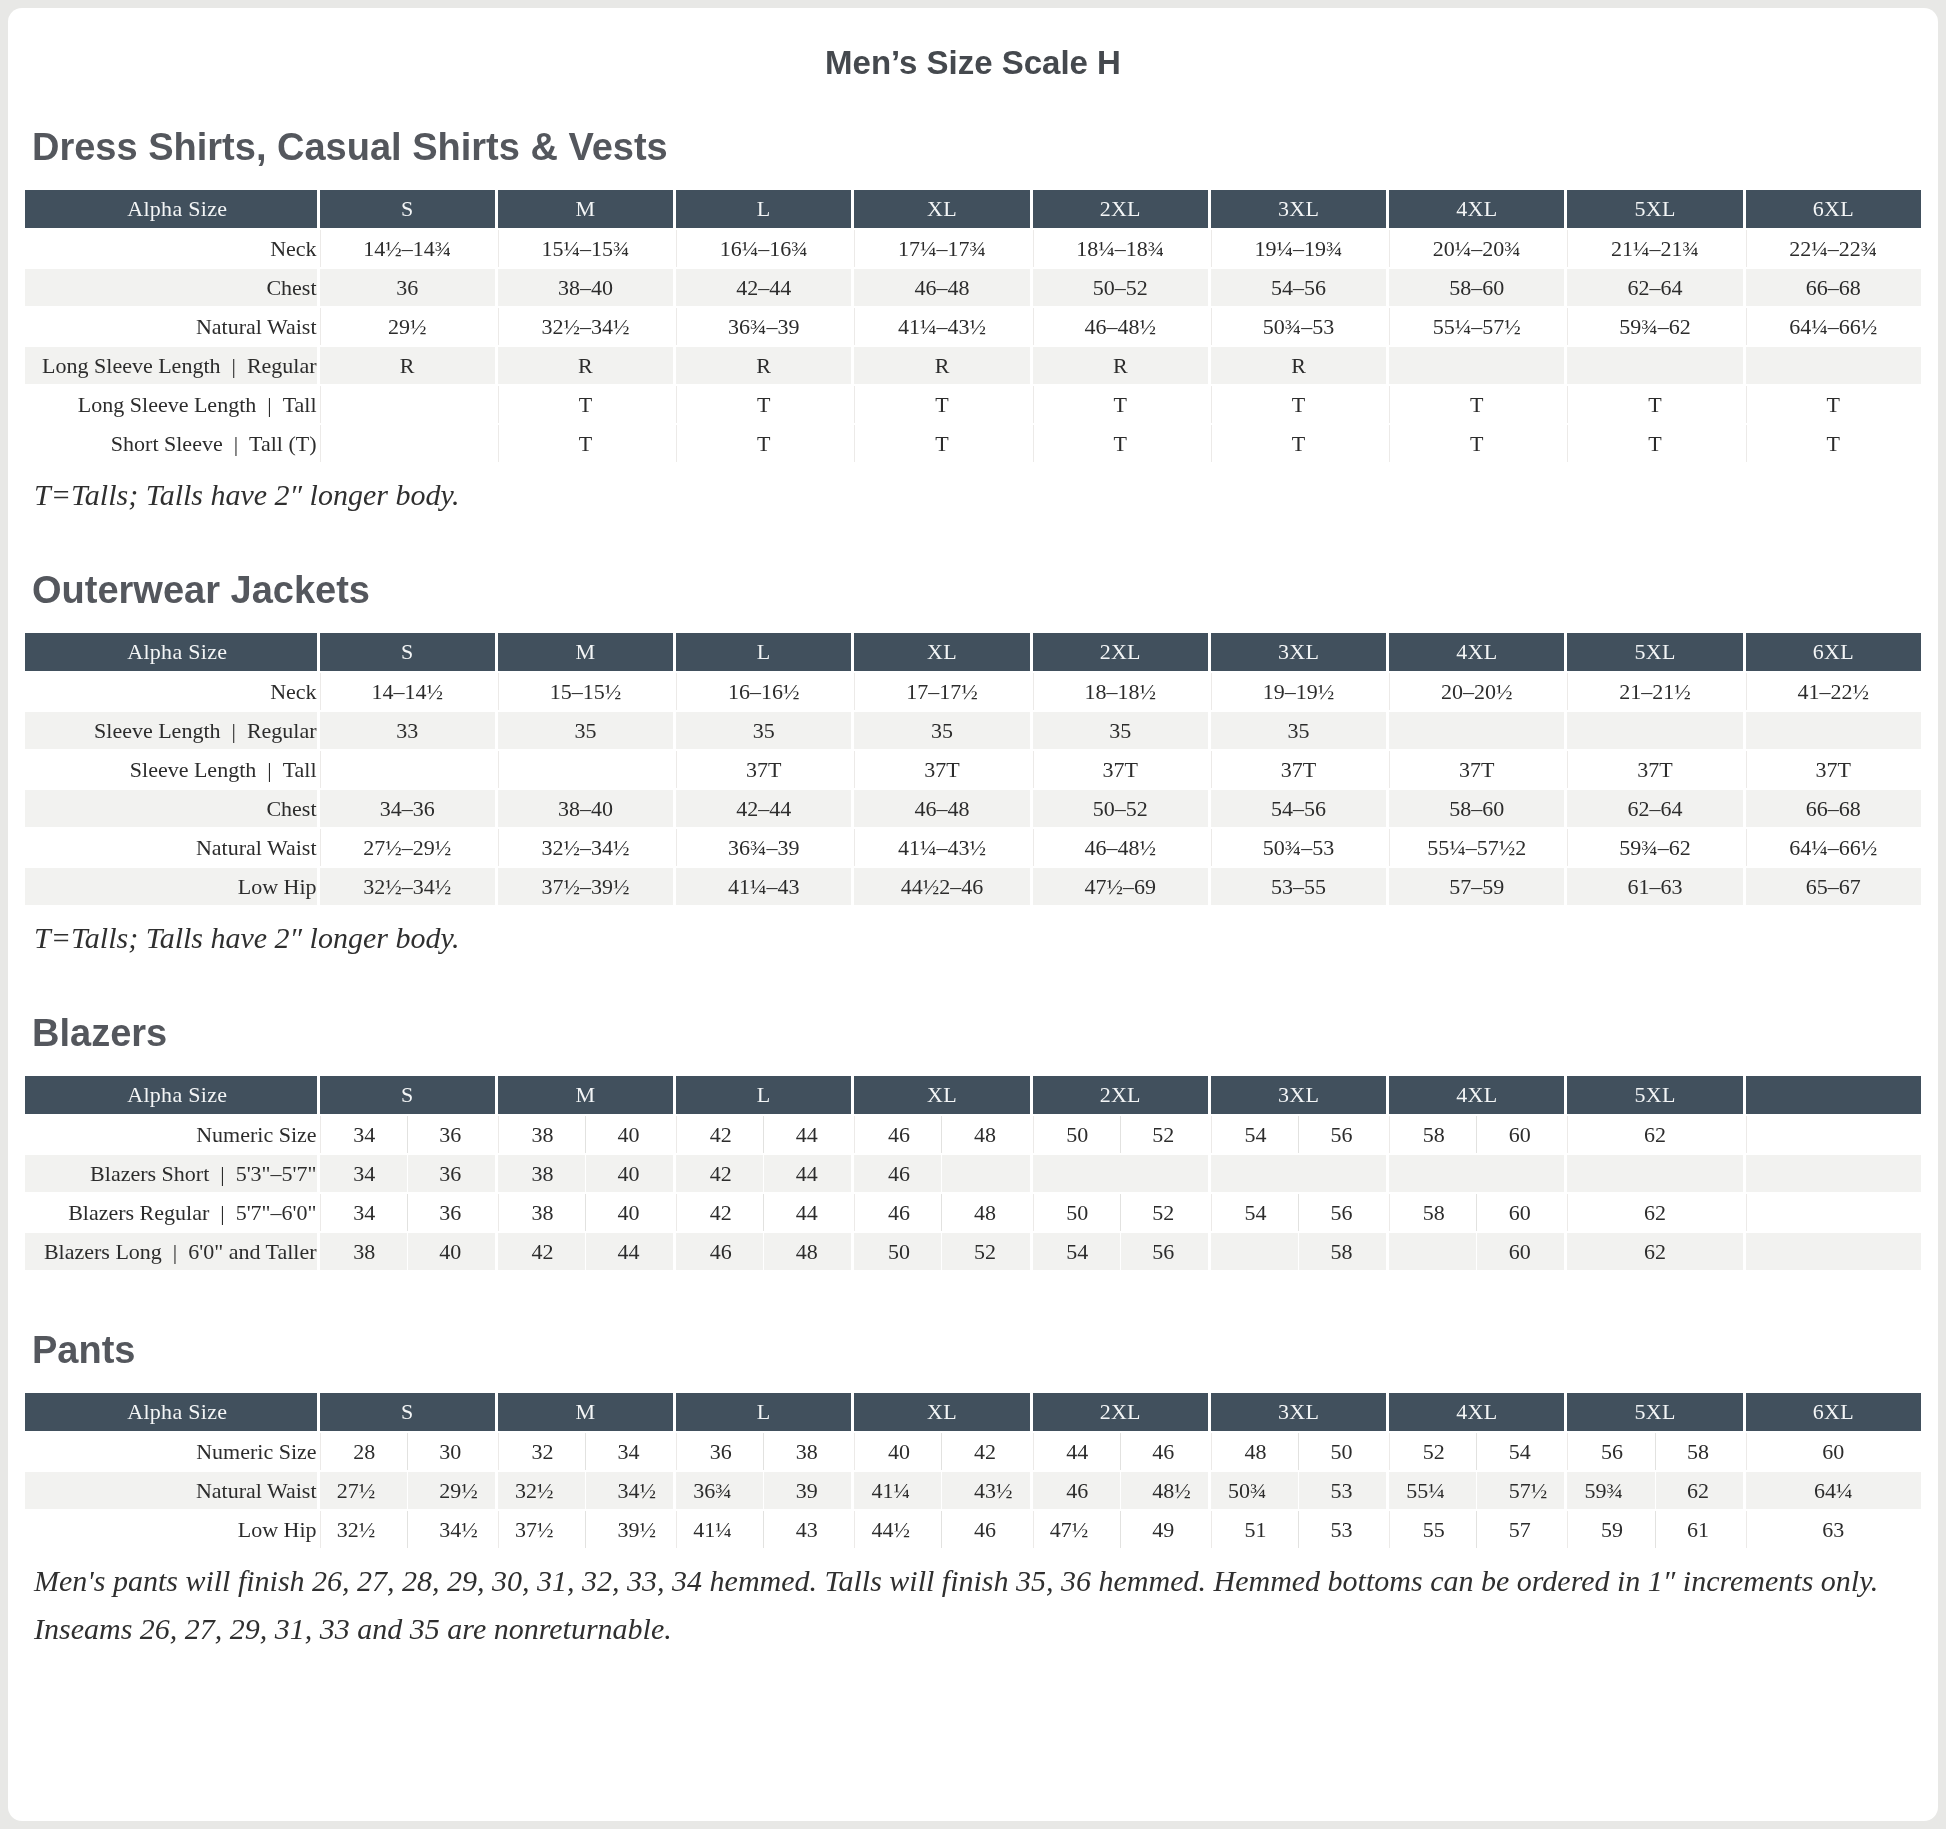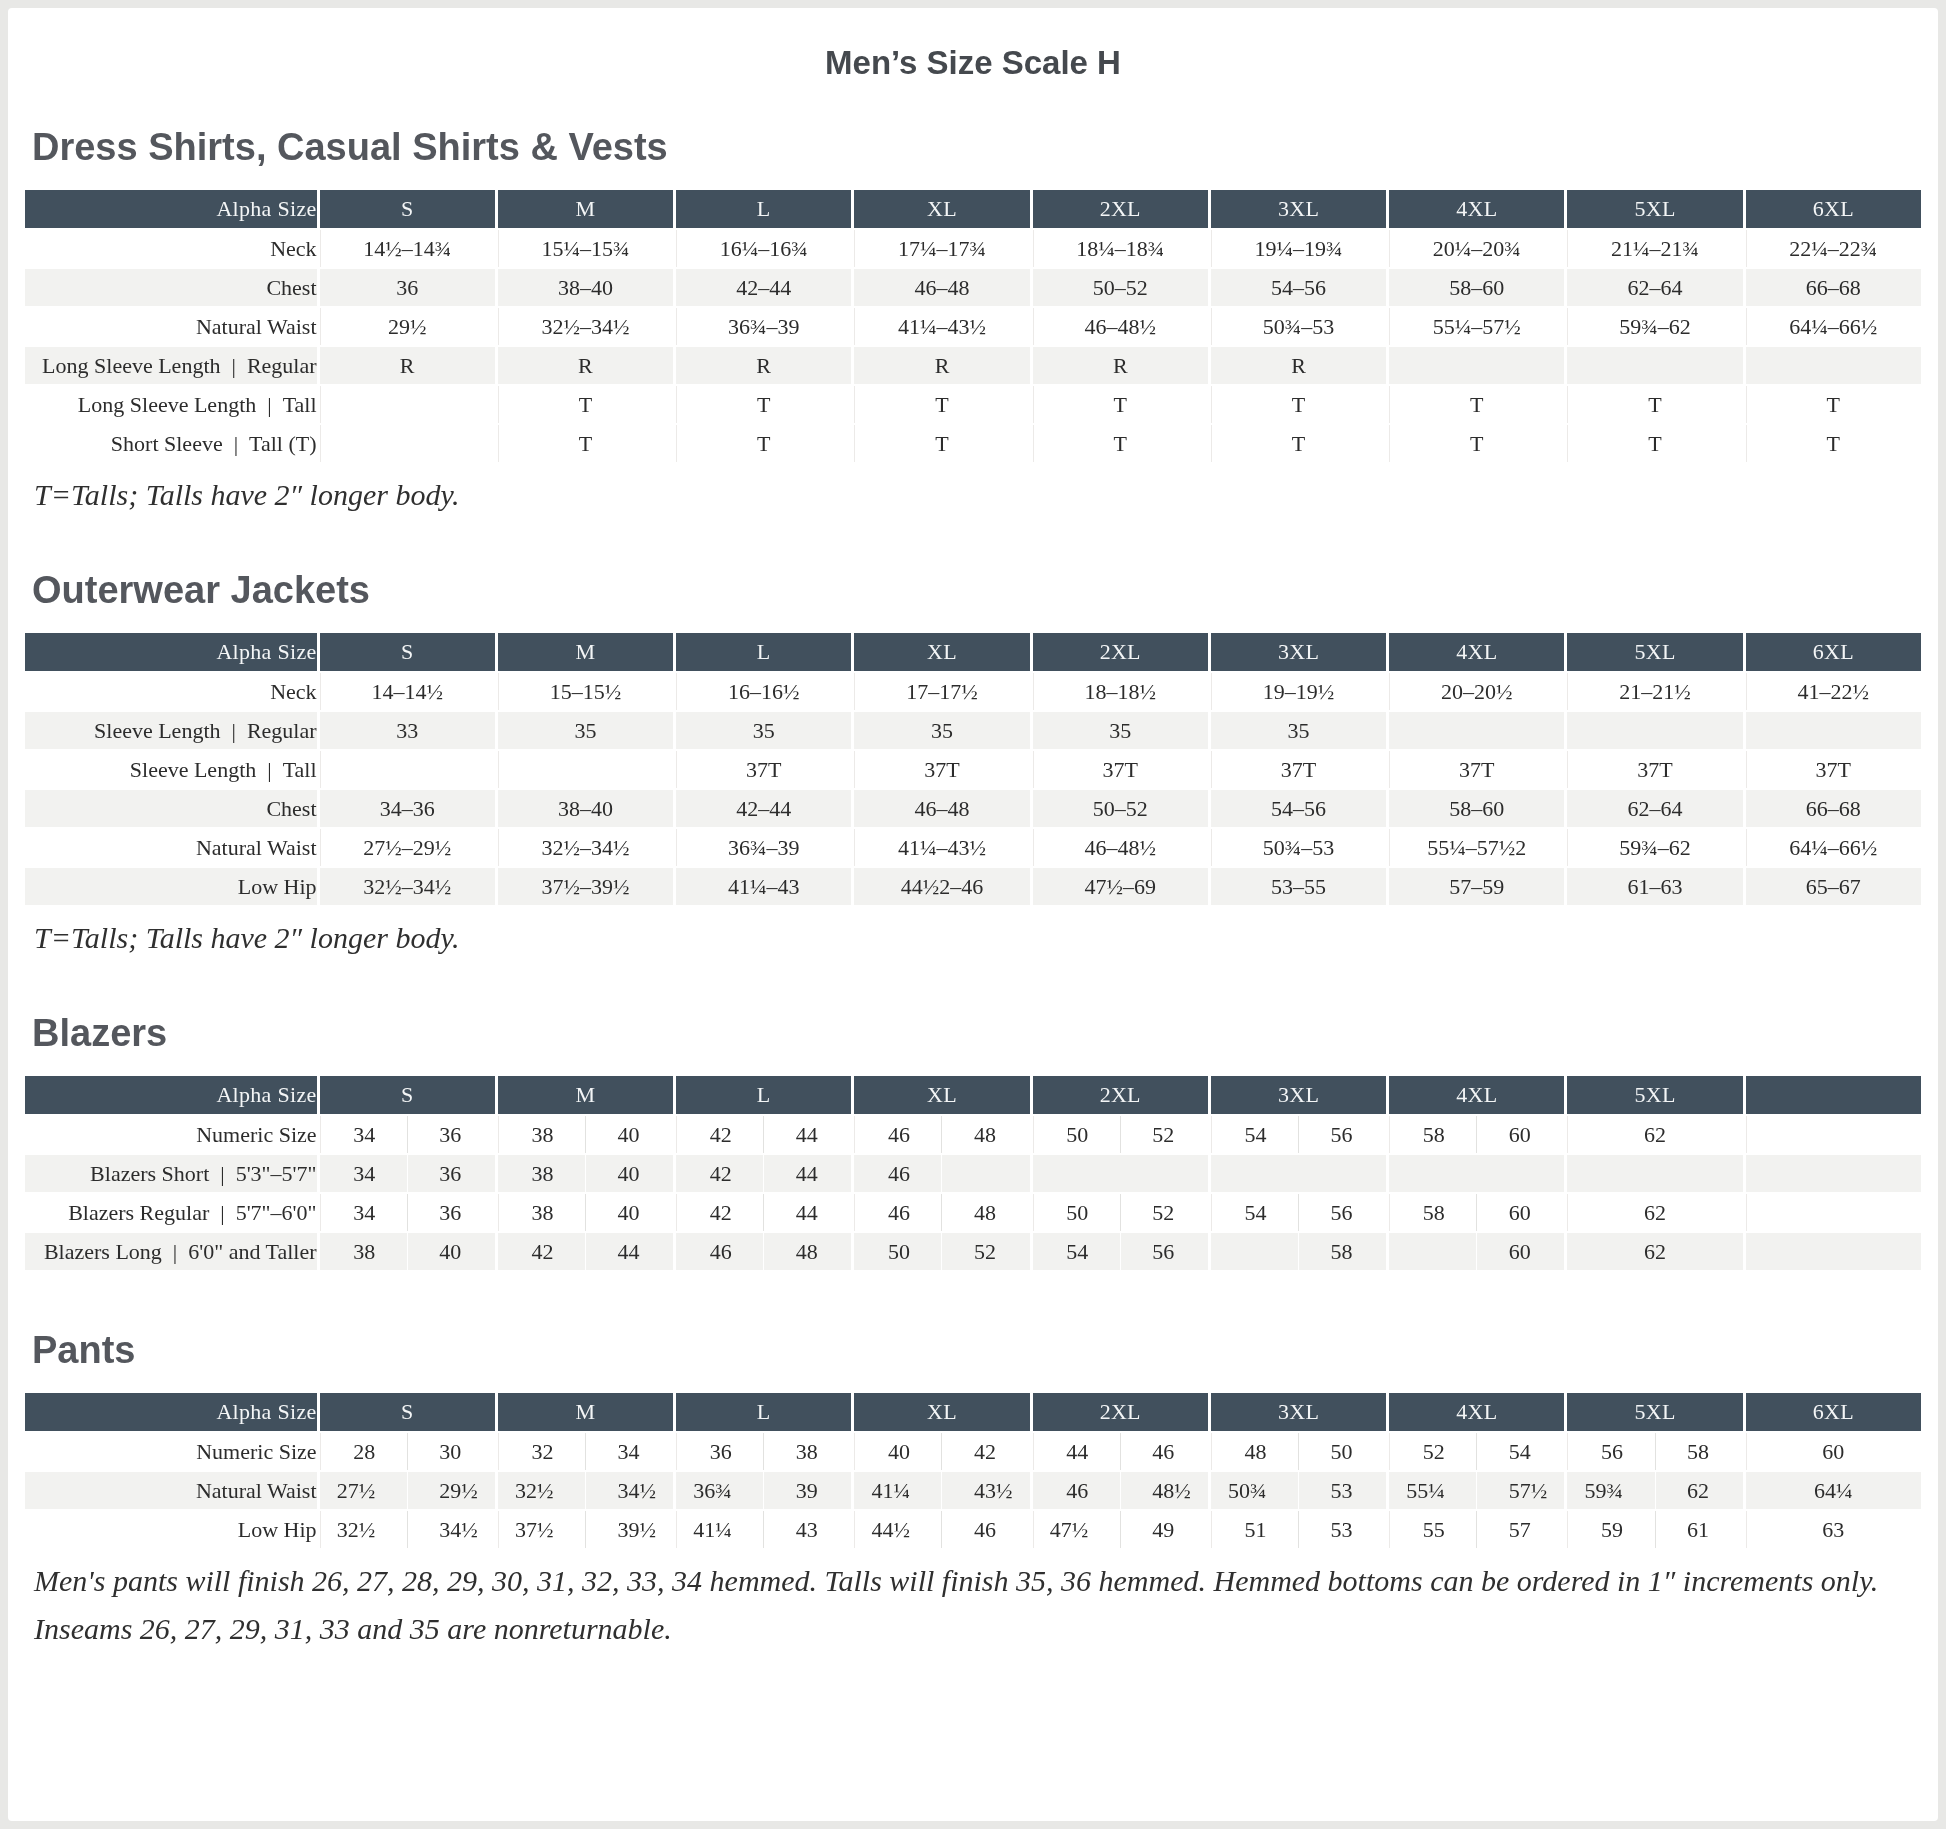--- a/index.html
+++ b/index.html
@@ -4,21 +4,21 @@
 <style>
   html,body{margin:0;padding:0;}
   body{
     background:#e8e8e6;
     font-family:"Liberation Serif", serif;
     width:1946px;
   }
   .page{
     background:#ffffff;
     margin:8px;
-    border-radius:4px;
+    border-radius:14px;
     box-sizing:border-box;
     min-height:1813px;
     padding:24px 14px 60px 14px;
   }
   h1{
     font-family:"Liberation Sans", sans-serif;
     font-weight:600;
     font-size:33px;
     color:#45494e;
     text-align:center;
@@ -43,21 +43,21 @@
   th{
     background:#41505d;
     color:#f3f5f6;
     font-weight:400;
     font-size:22px;
     height:38px;
     padding:0;
     text-align:center;
     letter-spacing:.3px;
   }
-  th.lab{text-align:right;padding-left:13px;}
+  th.lab{text-align:center;padding-left:13px;}
   td{
     font-size:22px;
     color:#2c2c2c;
     height:37px;
     text-align:center;
     padding:0;
     vertical-align:middle;
   }
   td.lab{text-align:right;padding-left:13px;}
   tr.g td{background:#f2f2f0;}

